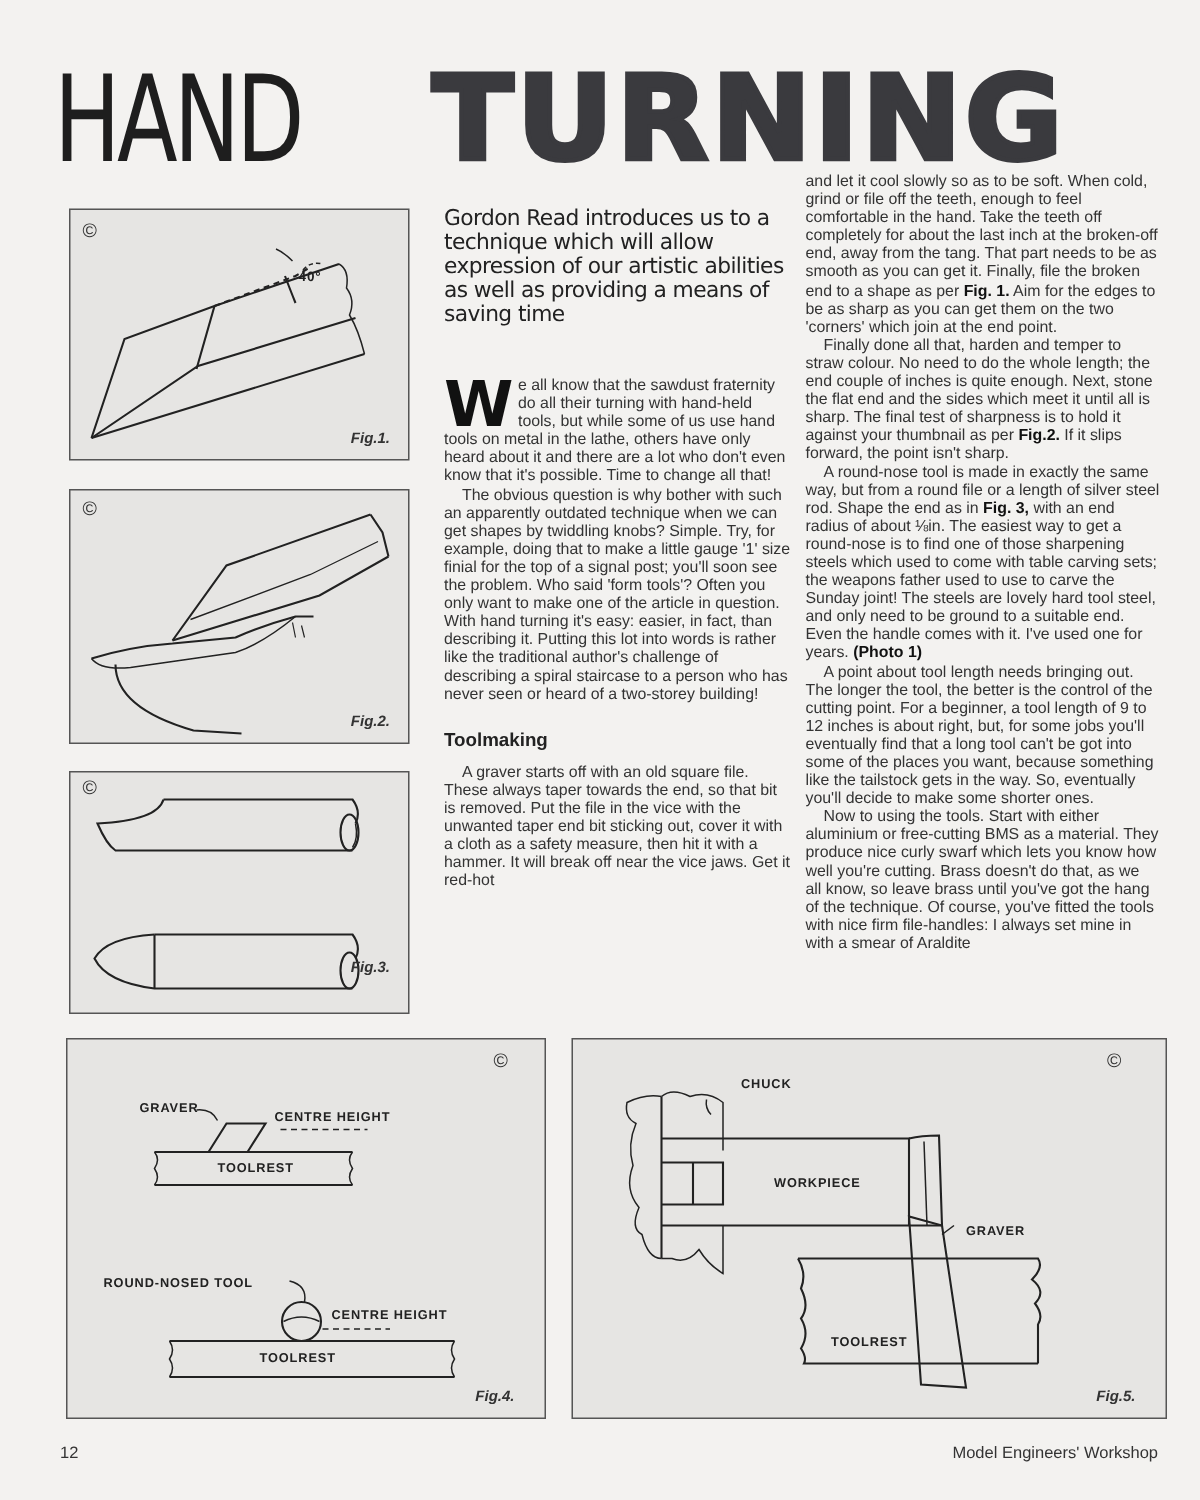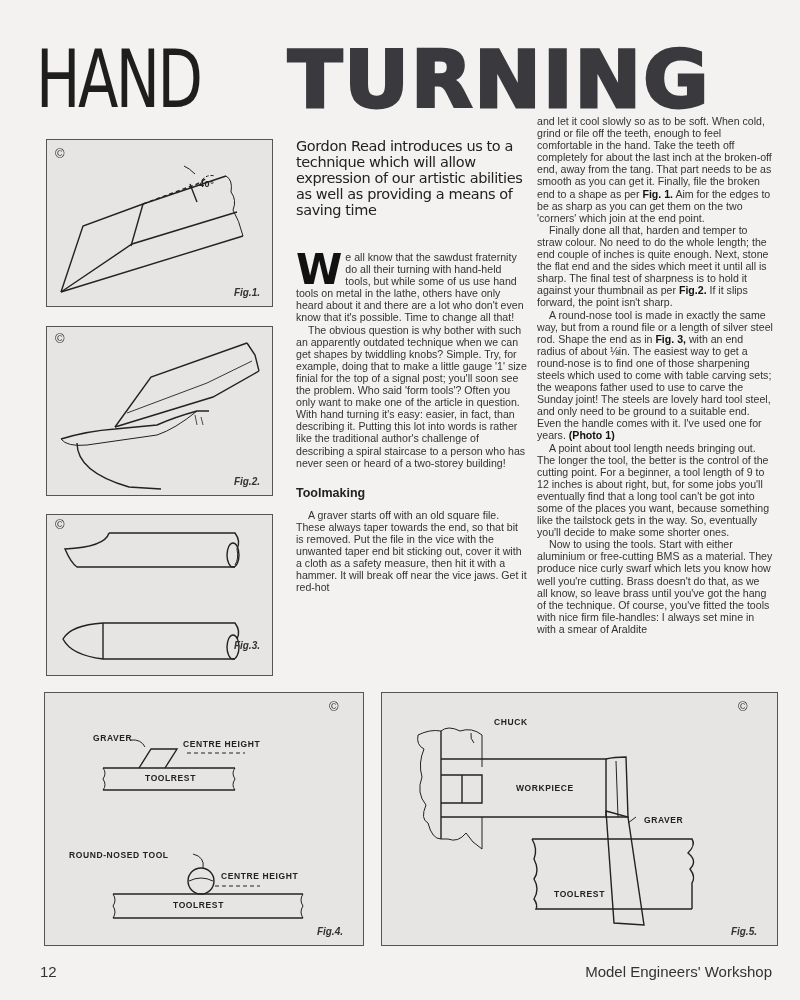--- a/index.html
+++ b/index.html
@@ -12,21 +12,21 @@
   .fig .cap { position:absolute; font-style:italic; font-weight:bold; font-size:10px; color:#333; }
   .fig .copy { position:absolute; font-size:13px; color:#333; }
   .lbl { position:absolute; font-weight:bold; font-size:8.5px; letter-spacing:0.6px; color:#222; white-space:nowrap; }
   .standfirst { position:absolute; left:296px; top:138px; width:230px; font-weight:normal; font-size:14.5px; line-height:16px; color:#222; font-family:"DejaVu Sans", sans-serif; letter-spacing:-0.4px; }
   .col { position:absolute; font-size:10.6px; line-height:12.1px; color:#333; text-align:left; }
   .col p { margin:0; text-indent:12px; }
   .col p.first { text-indent:0; }
   .dropcap { float:left; font-family:"DejaVu Sans", sans-serif; font-weight:bold; font-size:42px; line-height:34px; margin:2px 3px 0 0; color:#111; }
   .col h3 { margin:8px 0 10px 0; font-size:12.5px; font-weight:bold; color:#222; text-indent:0; }
   .col b { color:#111; }
-  .footer { position:absolute; top:963px; font-size:15px; color:#333; }
+  .footer { position:absolute; top:963px; font-size:11px; color:#333; }
 </style>
 </head>
 <body>
 
 <div class="title">
   <span class="light">HAND</span>
   <span class="heavy">TURNING</span>
 </div>
 
 <div class="fig" style="left:46px;top:139px;width:227px;height:168px;">

